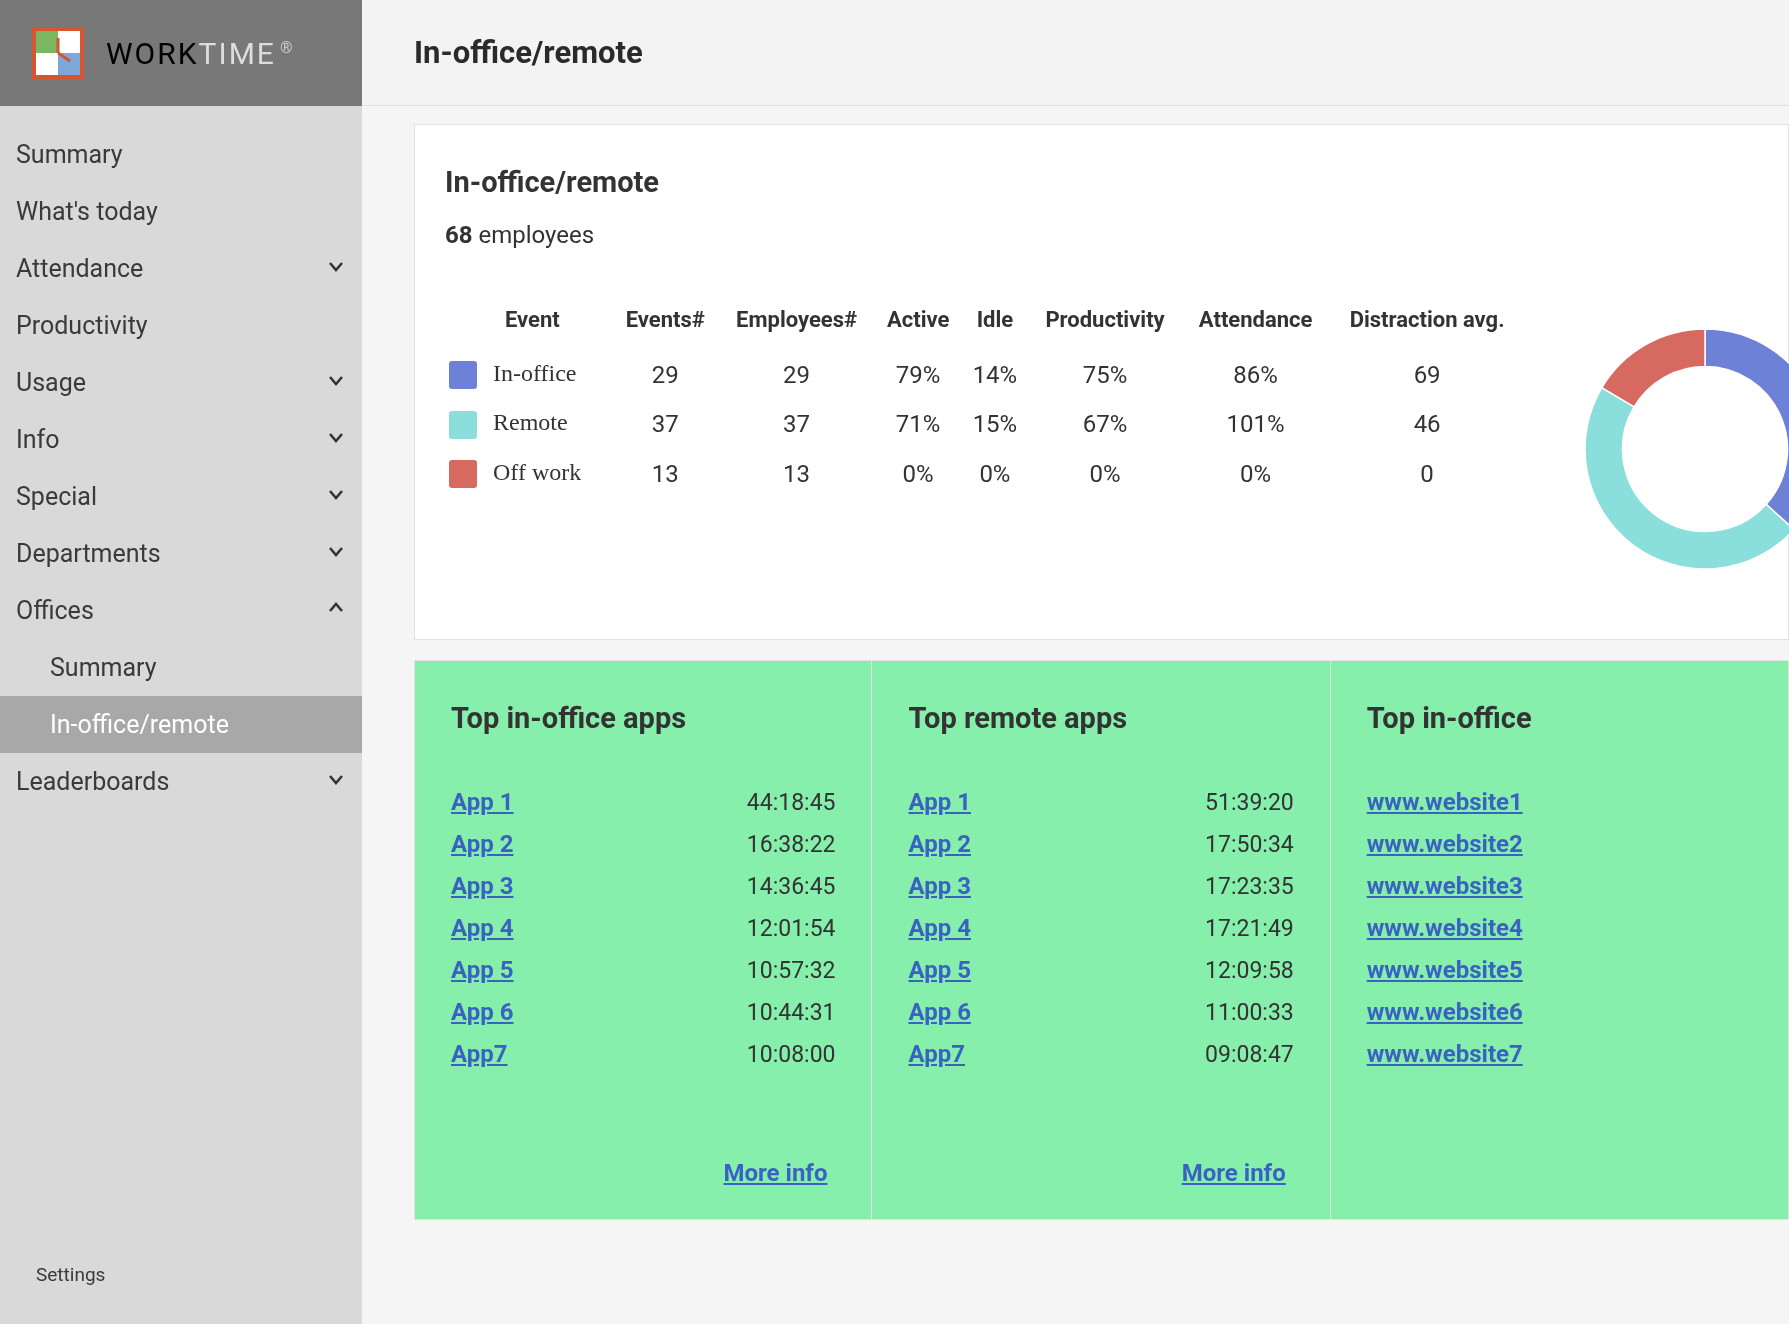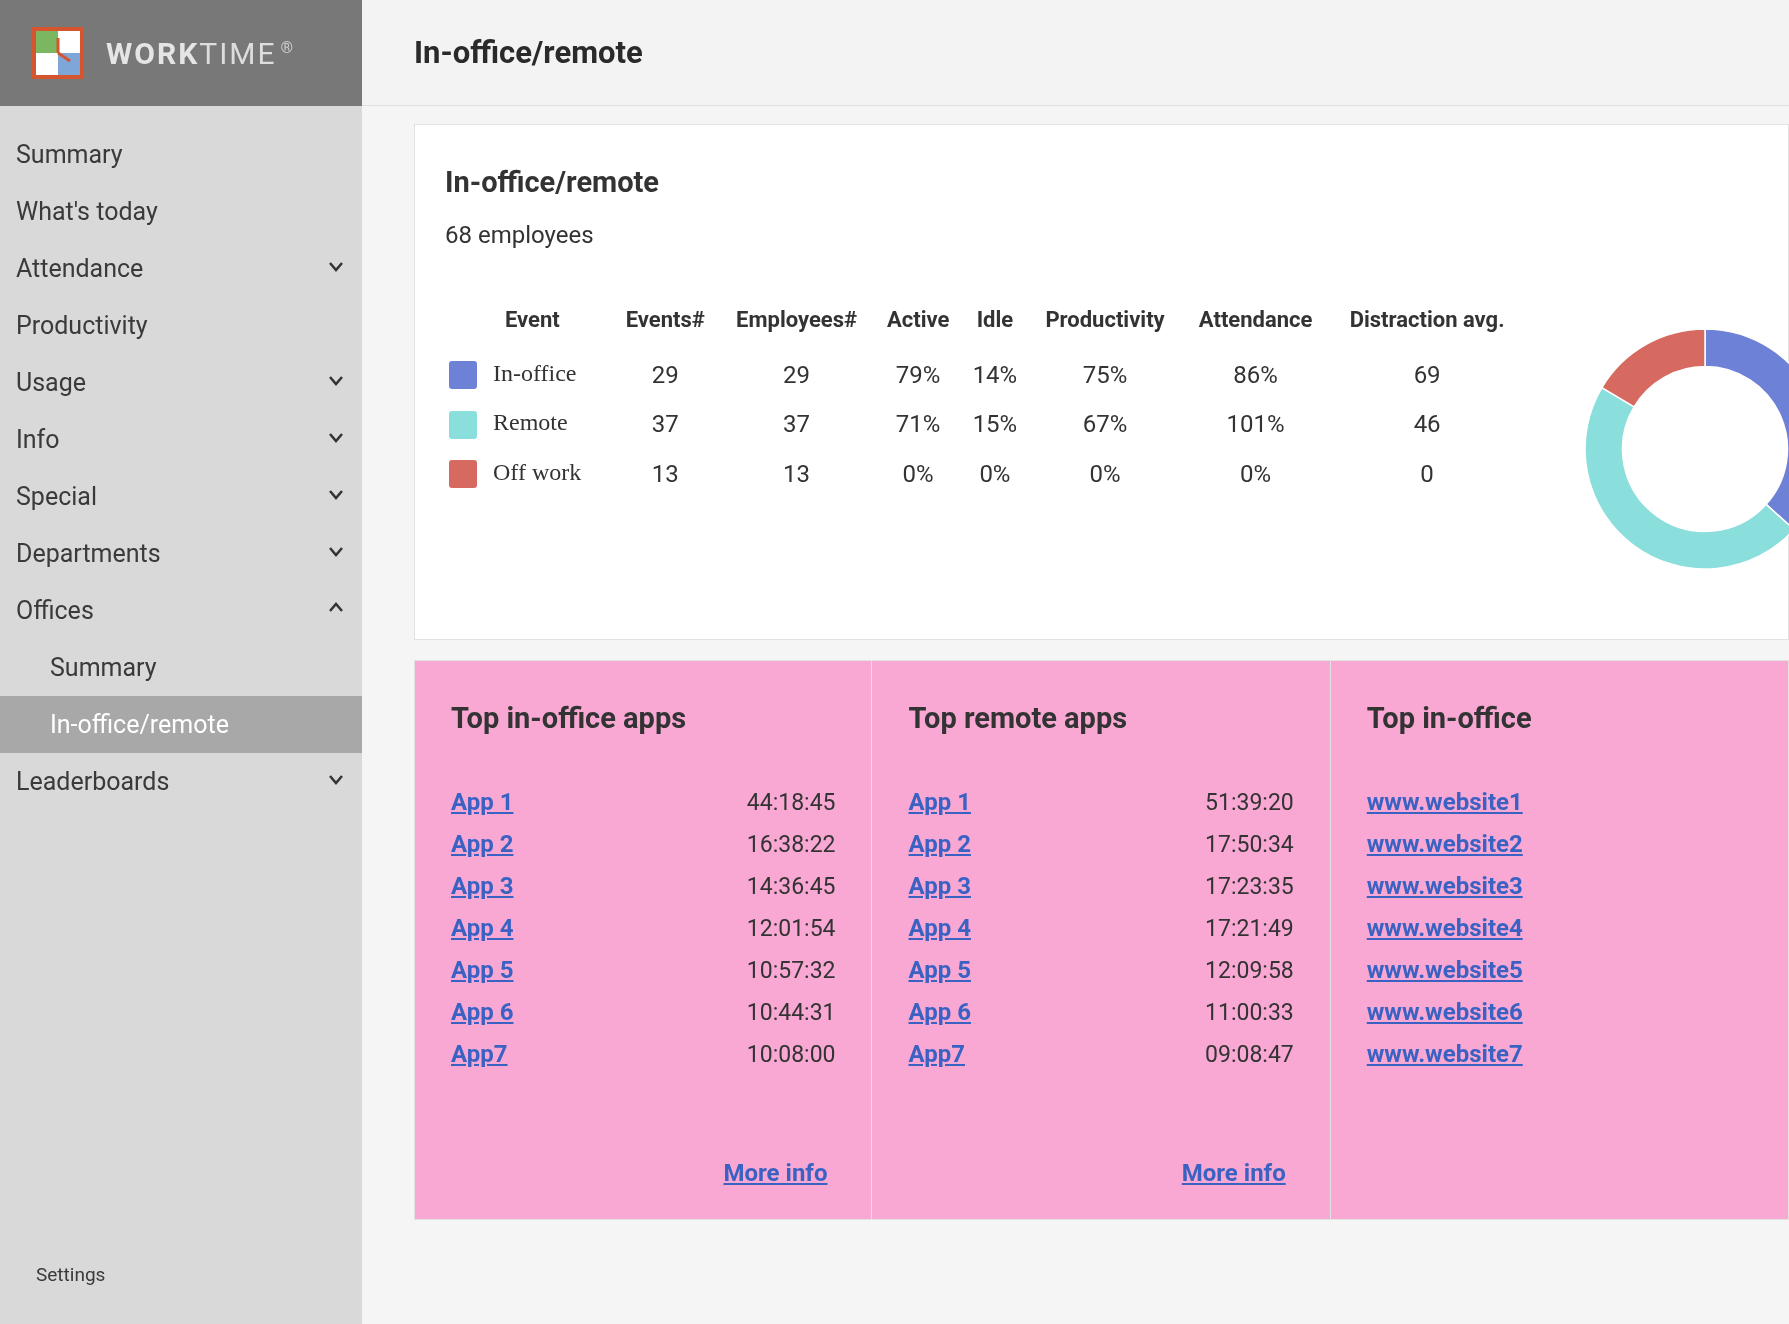--- a/index.html
+++ b/index.html
@@ -28,21 +28,21 @@
   .logo-icon {
     width: 60px; height: 60px;
     margin-right: 18px;
     display: inline-block;
   }
   .brand {
     font-size: 30px;
     letter-spacing: 2px;
     color: #ddd;
   }
-  .brand-strong { color: #e5e5e5; font-weight: 700; }
+  .brand-strong { color: #000000; font-weight: 400; }
   .brand-reg { font-size: 16px; vertical-align: super; color: #ccc; margin-left: 4px; }
   .nav { padding-top: 20px; }
   .nav-item {
     display: flex;
     align-items: center;
     justify-content: space-between;
     padding: 14px 16px;
     font-size: 25px;
     color: #3a3a3a;
     cursor: pointer;
@@ -96,21 +96,21 @@
     padding: 40px 30px 40px 30px;
   }
   .panel.main { margin-bottom: 20px; }
 
   .panel-title {
     font-size: 29px;
     font-weight: 700;
     margin-bottom: 22px;
   }
   .emp-line { font-size: 24px; color: #333; margin-bottom: 50px; }
-  .emp-line b { font-weight: 400; }
+  .emp-line b { font-weight: 700; }
 
   .data-row { display: flex; align-items: flex-start; }
   .data-table { flex: 0 0 1080px; }
   .data-table table { width: 100%; border-collapse: collapse; }
   .data-table th {
     font-size: 22px;
     font-weight: 700;
     text-align: center;
     padding: 8px 6px 18px 6px;
     white-space: nowrap;
@@ -136,21 +136,21 @@
     justify-content: flex-start;
     padding-left: 30px;
   }
   .donut-wrap svg { transform: rotate(-90deg); }
 
   .cards-row {
     display: flex;
     gap: 0;
   }
   .card {
-    background: #f9a8d4;
+    background: #86efac;
     border: 1px solid #e2e2e2;
     padding: 40px 36px 30px 36px;
     width: 575px;
     min-height: 560px;
     position: relative;
   }
   .card + .card { border-left: none; }
   .card-title {
     font-size: 29px;
     font-weight: 700;

